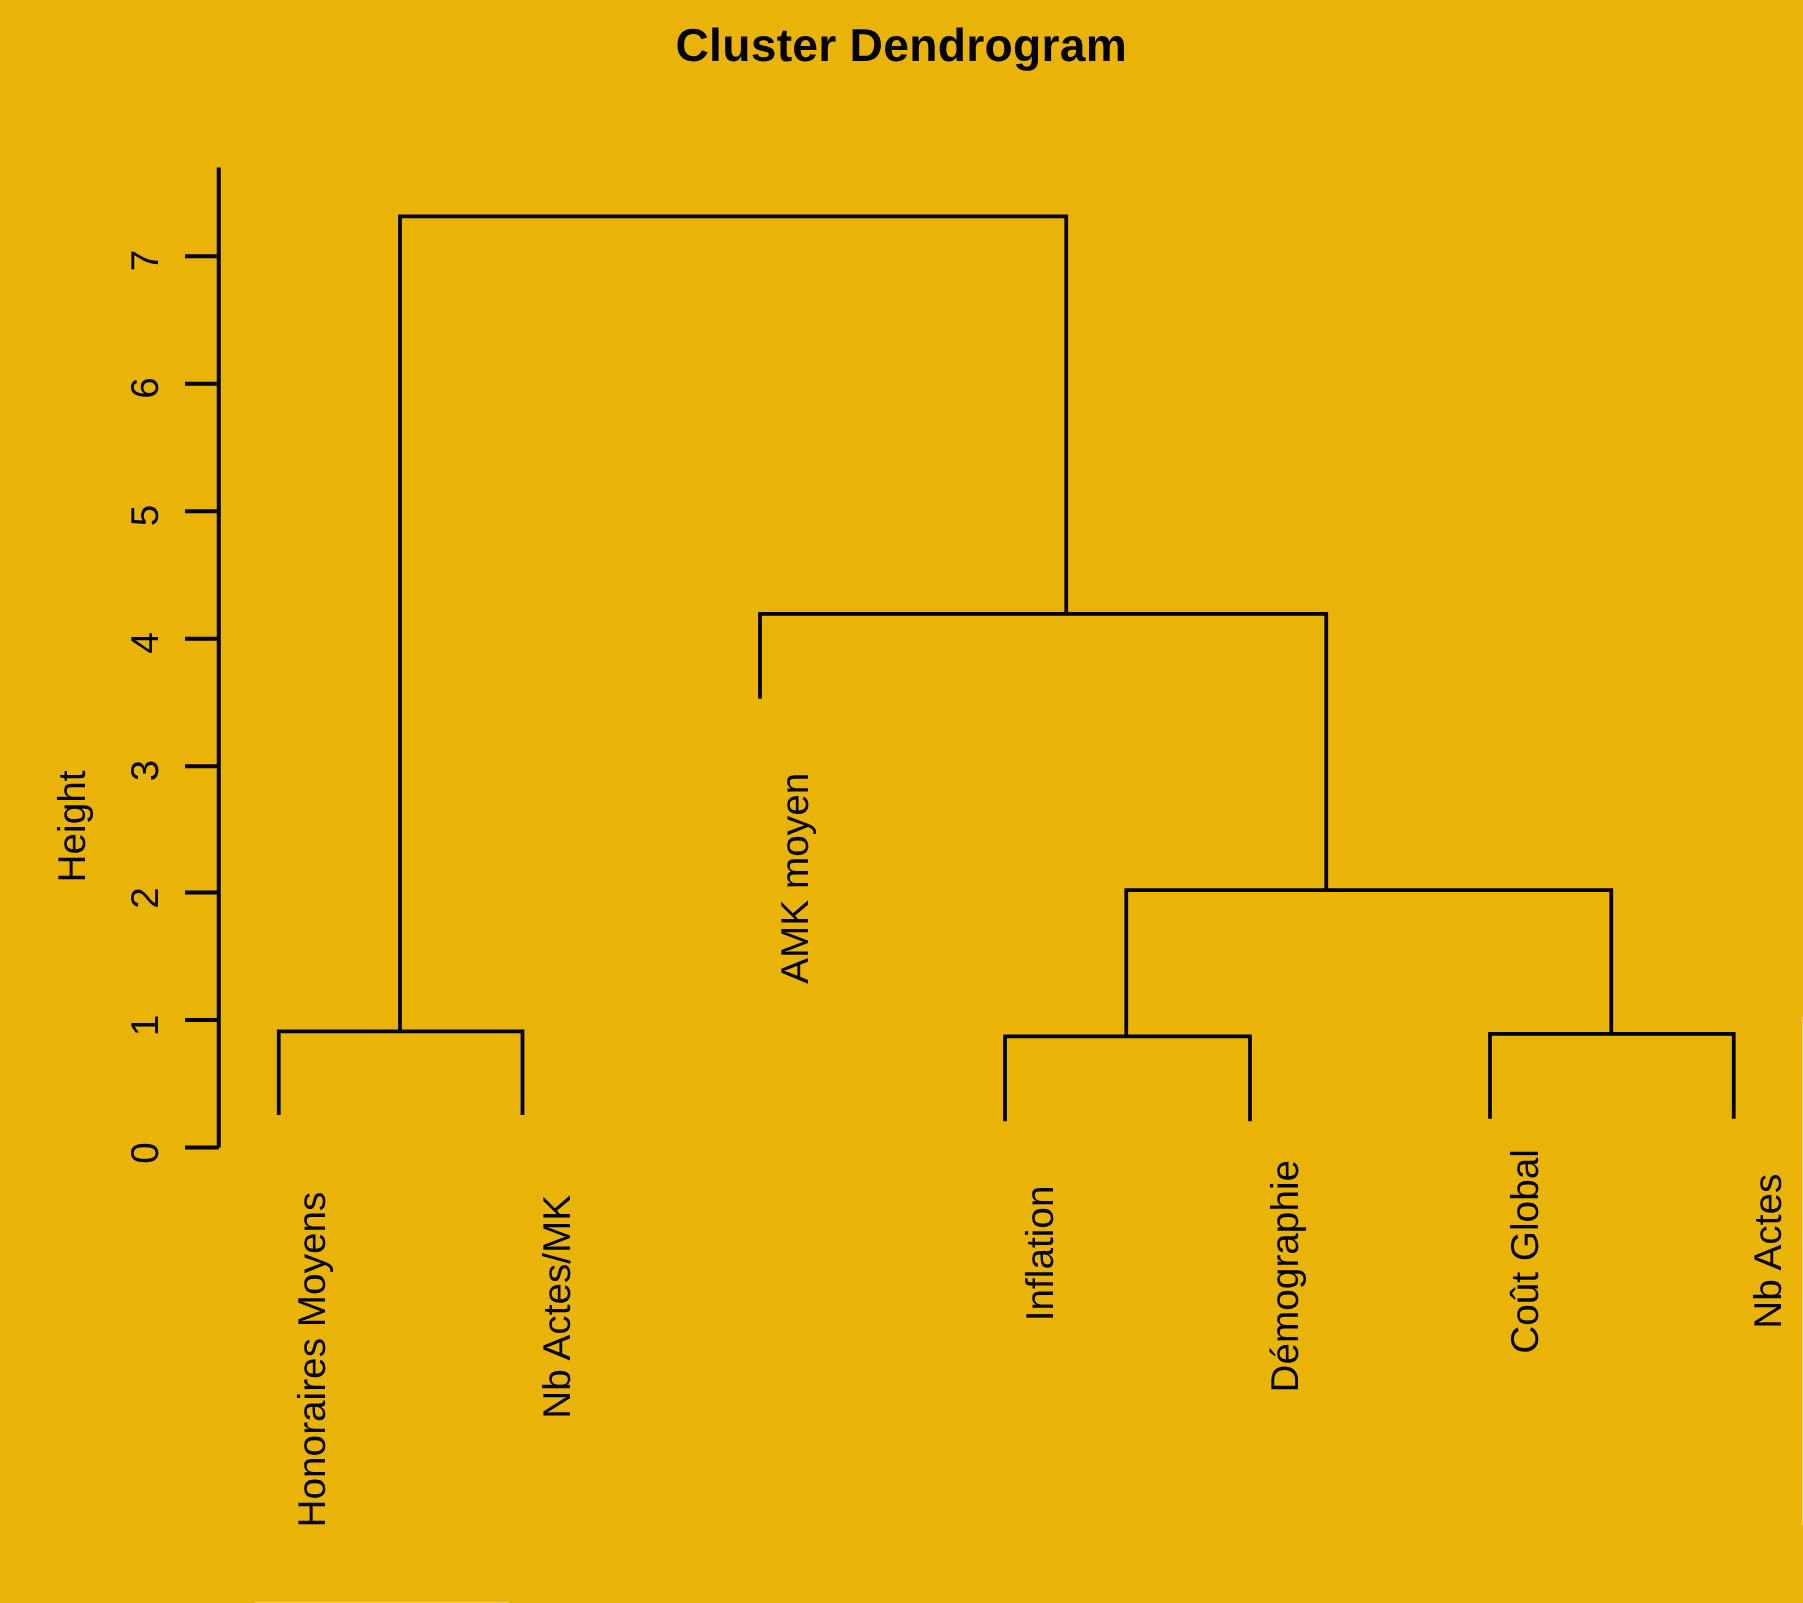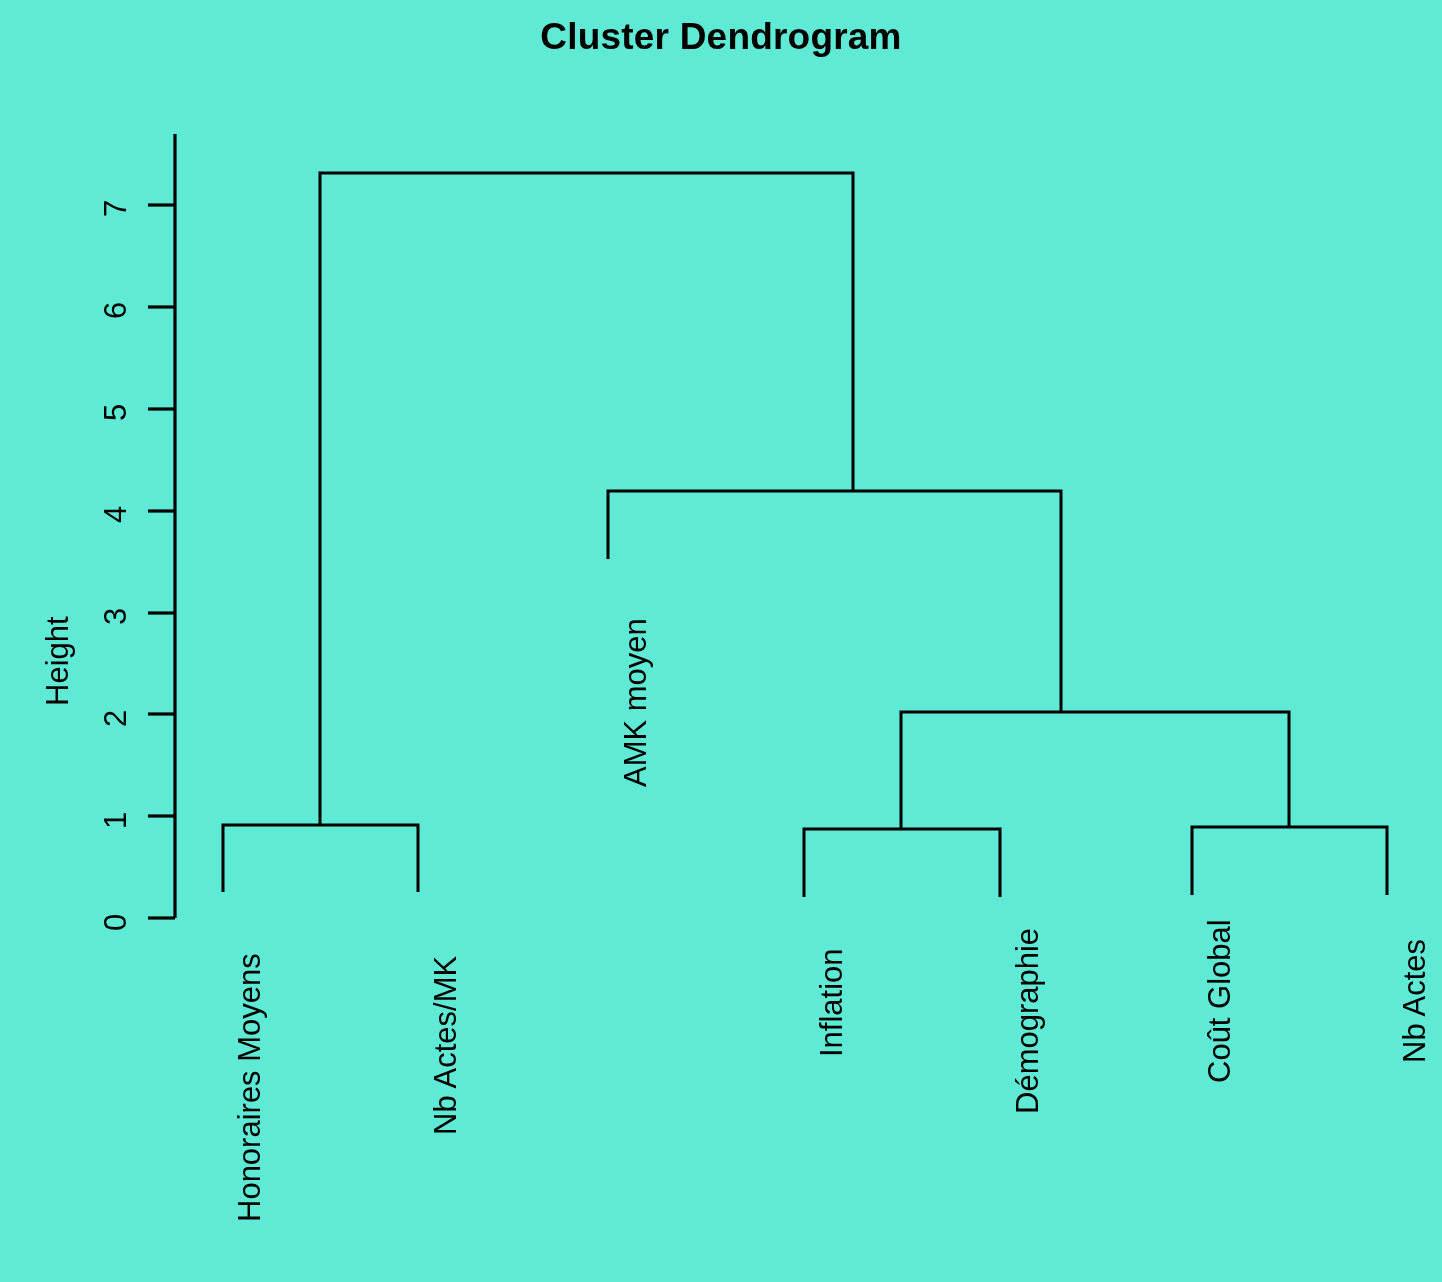--- a/index.html
+++ b/index.html
@@ -11,21 +11,21 @@
     width: 1442px;
     height: 1282px;
     font-family: "Liberation Sans", sans-serif;
     color: #000000;
     overflow: hidden;
   }
   #plot-root {
     position: relative;
     width: 1442px;
     height: 1282px;
-    background: #5eead4;
+    background: #eab308;
   }
   .plot-title {
     position: absolute;
     left: 0;
     top: 14px;
     width: 1442px;
     text-align: center;
     font-size: 37px;
     font-weight: bold;
     letter-spacing: 0.2px;

